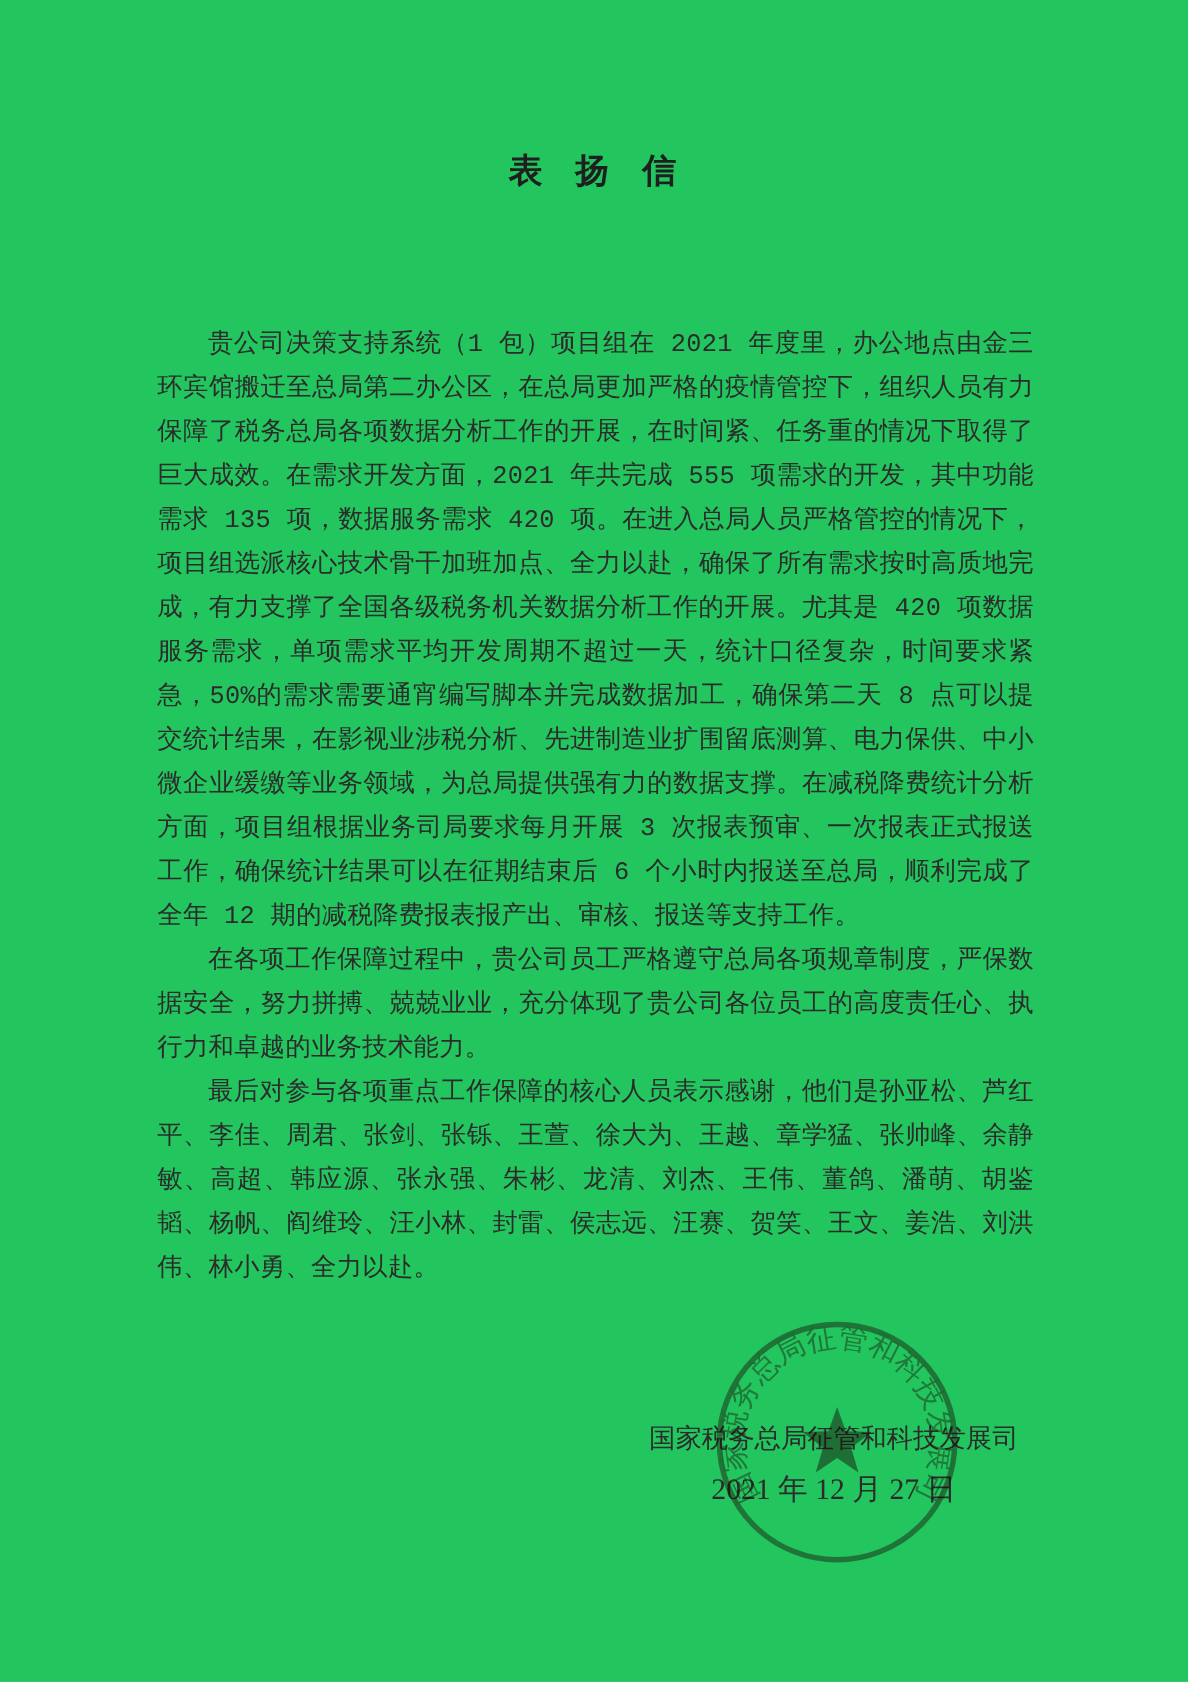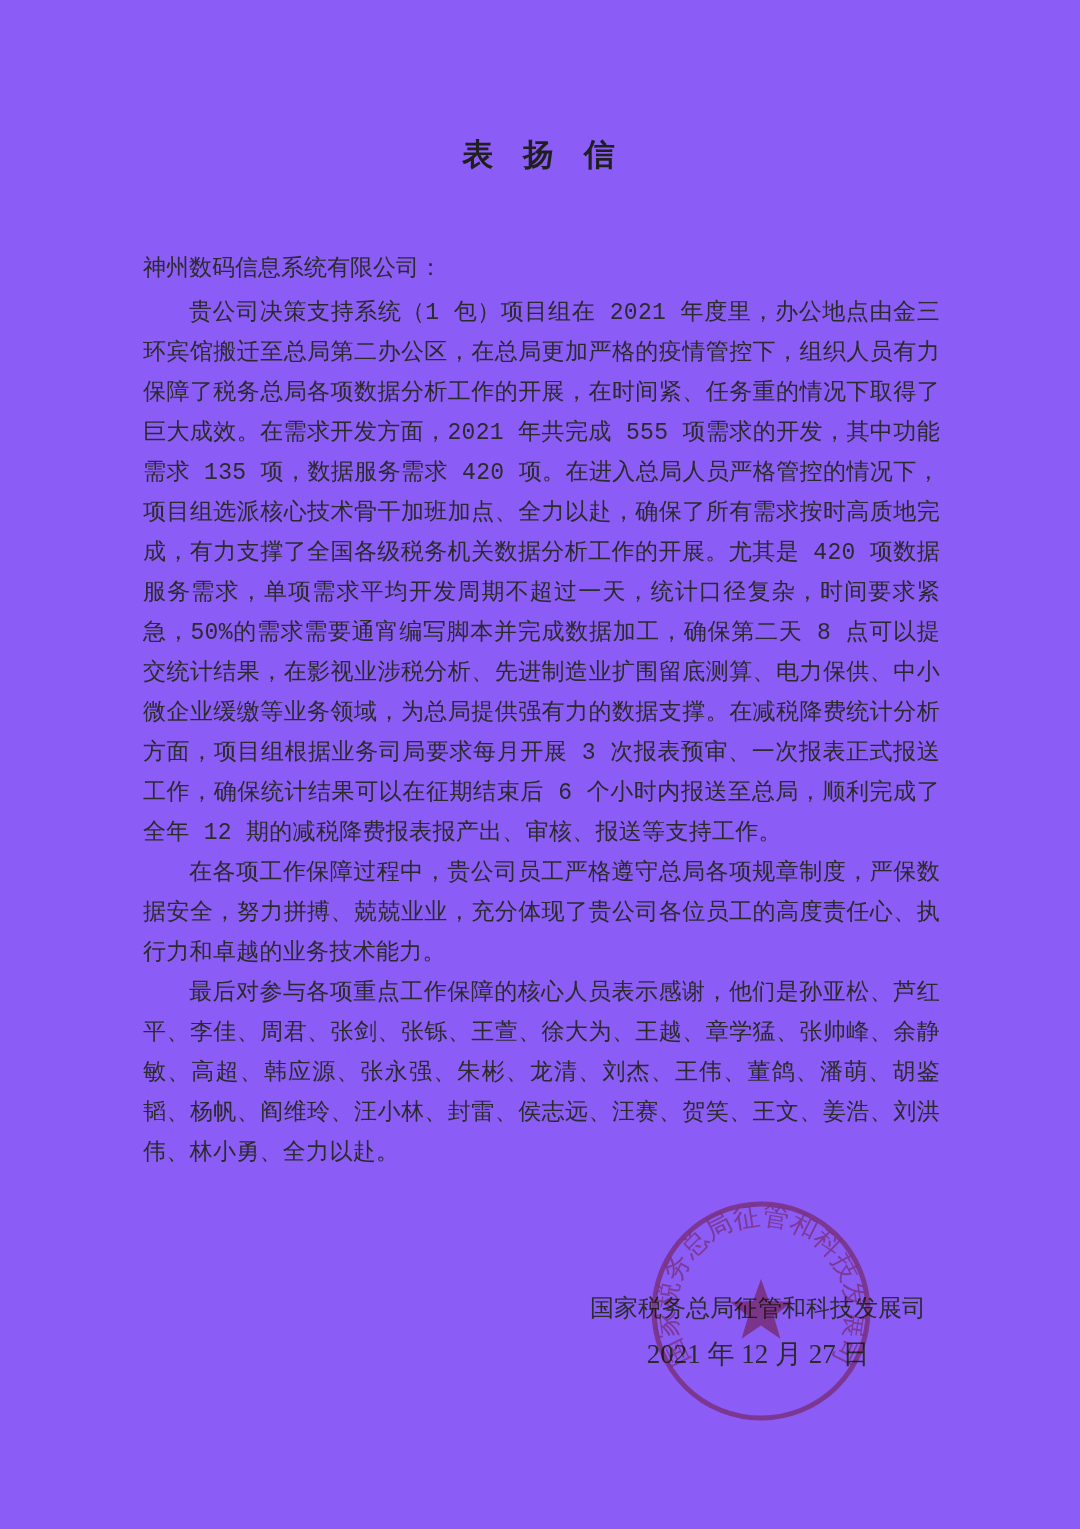--- a/index.html
+++ b/index.html
@@ -4,21 +4,21 @@
 <style>
   html, body {
     margin: 0;
     padding: 0;
     background: #ffffff;
   }
   .page {
     position: relative;
     width: 1080px;
     height: 1529px;
-    background: #8b5cf6;
+    background: #22c55e;
     overflow: hidden;
     font-family: "Liberation Serif", "DejaVu Serif", serif;
     color: #2b2b2b;
   }
   .title {
     position: absolute;
     top: 134px;
     left: 143px;
     width: 797px;
     text-align: center;
@@ -85,21 +85,20 @@
     font-weight: normal;
   }
 </style>
 </head>
 <body>
 
 <div class="page">
 
   <div class="title">表 扬 信</div>
 
-  <div class="salutation">神州数码信息系统有限公司：</div>
 
   <div class="body-text">
     <p>贵公司决策支持系统（1 包）项目组在 2021 年度里，办公地点由金三环宾馆搬迁至总局第二办公区，在总局更加严格的疫情管控下，组织人员有力保障了税务总局各项数据分析工作的开展，在时间紧、任务重的情况下取得了巨大成效。在需求开发方面，2021 年共完成 555 项需求的开发，其中功能需求 135 项，数据服务需求 420 项。在进入总局人员严格管控的情况下，项目组选派核心技术骨干加班加点、全力以赴，确保了所有需求按时高质地完成，有力支撑了全国各级税务机关数据分析工作的开展。尤其是 420 项数据服务需求，单项需求平均开发周期不超过一天，统计口径复杂，时间要求紧急，50%的需求需要通宵编写脚本并完成数据加工，确保第二天 8 点可以提交统计结果，在影视业涉税分析、先进制造业扩围留底测算、电力保供、中小微企业缓缴等业务领域，为总局提供强有力的数据支撑。在减税降费统计分析方面，项目组根据业务司局要求每月开展 3 次报表预审、一次报表正式报送工作，确保统计结果可以在征期结束后 6 个小时内报送至总局，顺利完成了全年 12 期的减税降费报表报产出、审核、报送等支持工作。</p>
     <p>在各项工作保障过程中，贵公司员工严格遵守总局各项规章制度，严保数据安全，努力拼搏、兢兢业业，充分体现了贵公司各位员工的高度责任心、执行力和卓越的业务技术能力。</p>
     <p>最后对参与各项重点工作保障的核心人员表示感谢，他们是孙亚松、芦红平、李佳、周君、张剑、张铄、王萱、徐大为、王越、章学猛、张帅峰、余静敏、高超、韩应源、张永强、朱彬、龙清、刘杰、王伟、董鸽、潘萌、胡鉴韬、杨帆、阎维玲、汪小林、封雷、侯志远、汪赛、贺笑、王文、姜浩、刘洪伟、林小勇、全力以赴。</p>
   </div>
 
   <div class="signature-block">
     <div class="signature-org">国家税务总局征管和科技发展司</div>
     <div class="signature-date">2021 年 12 月 27 日</div>

